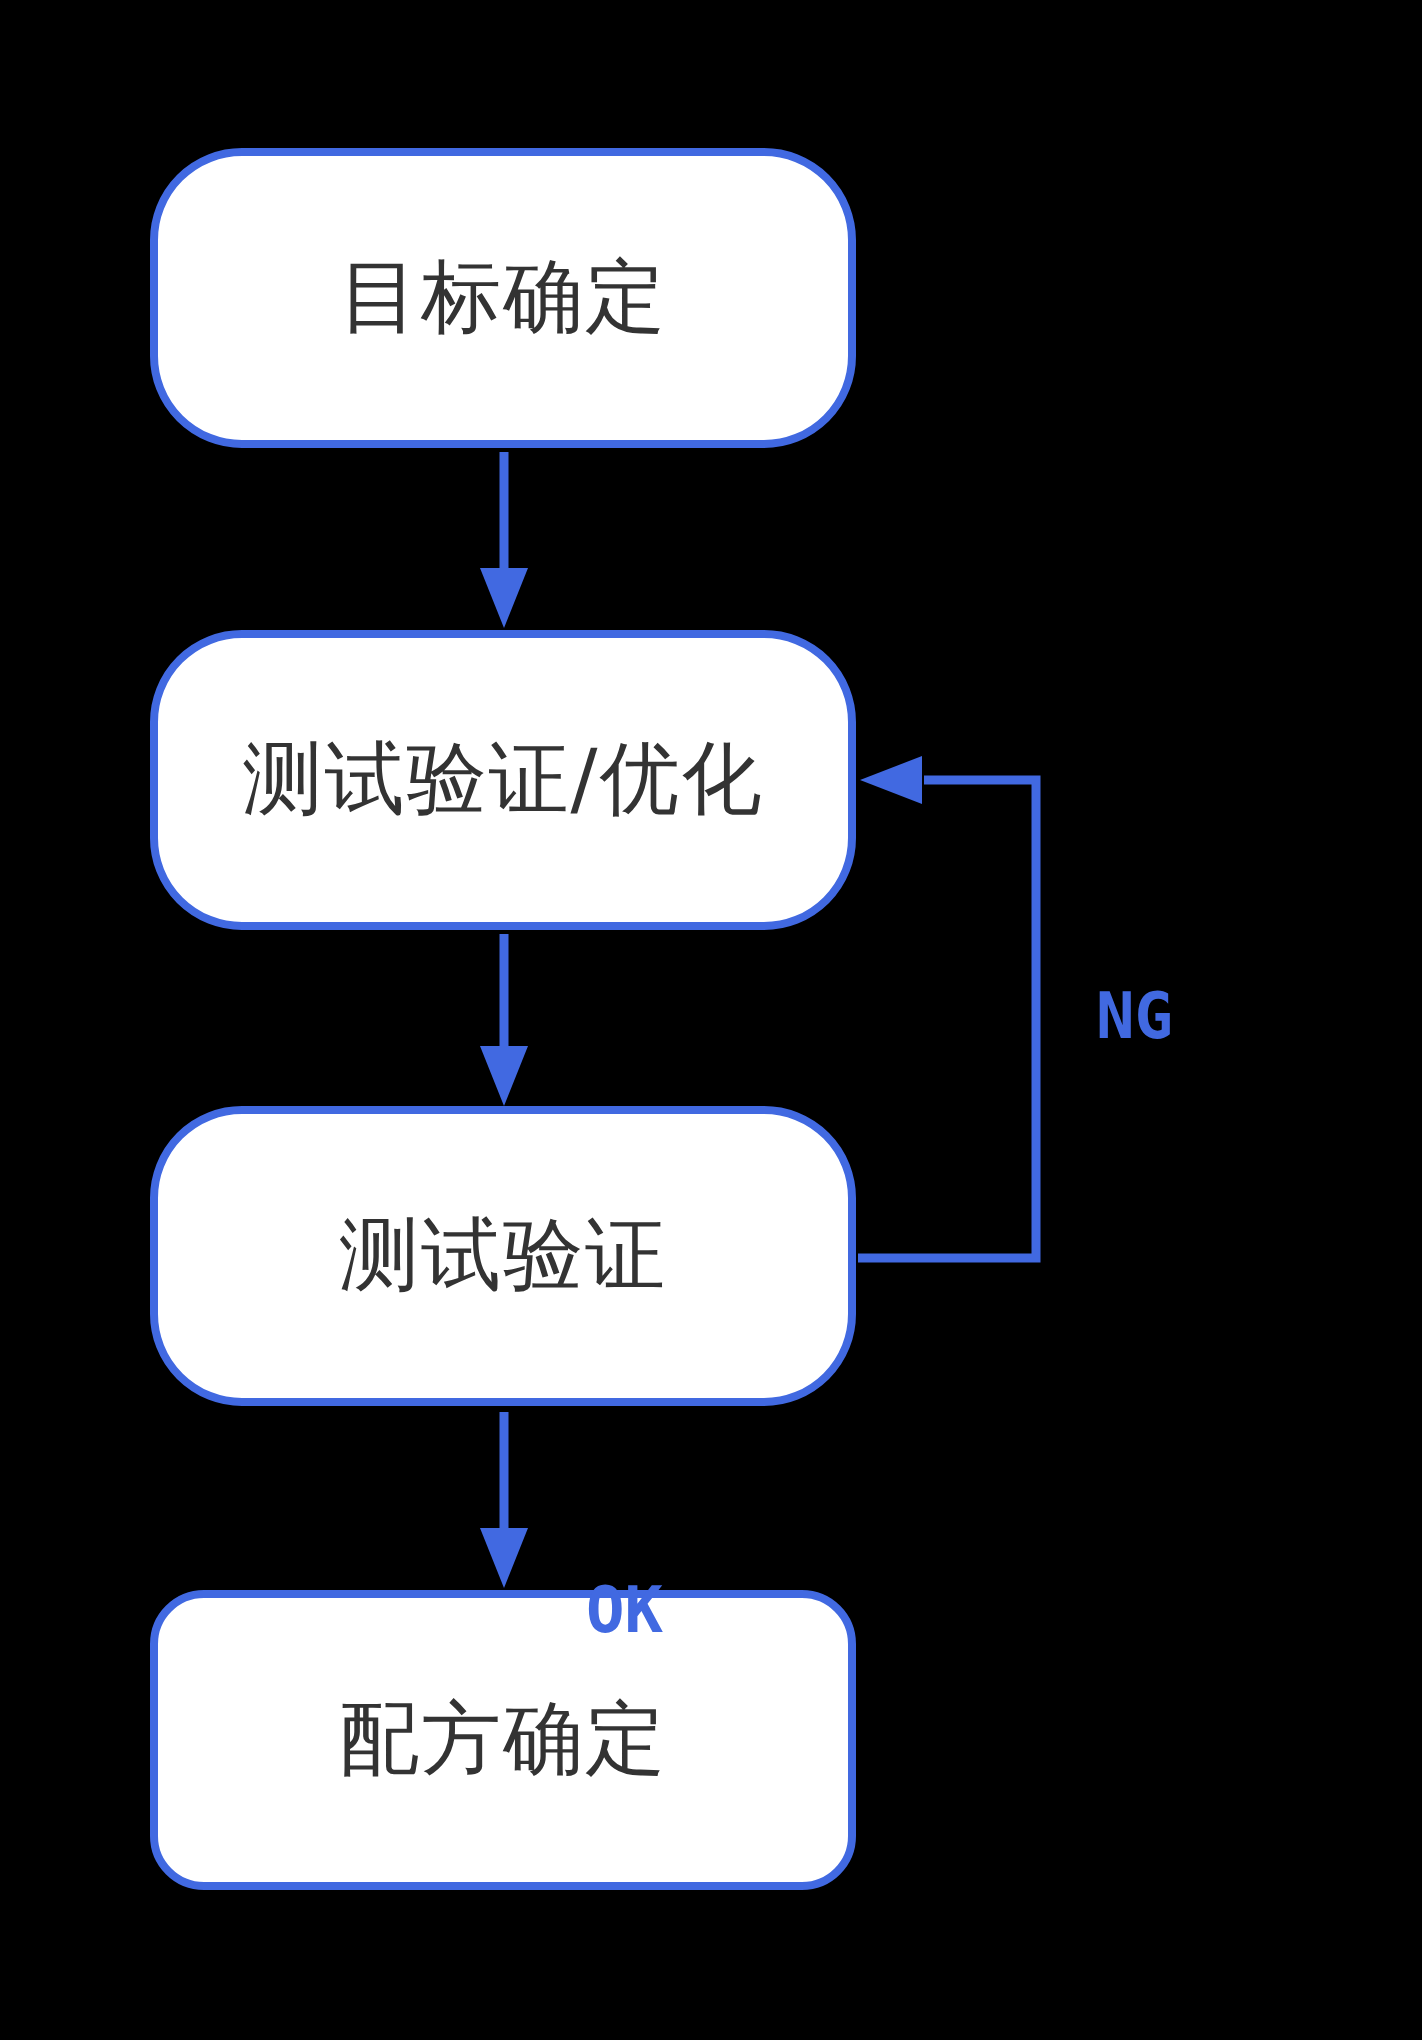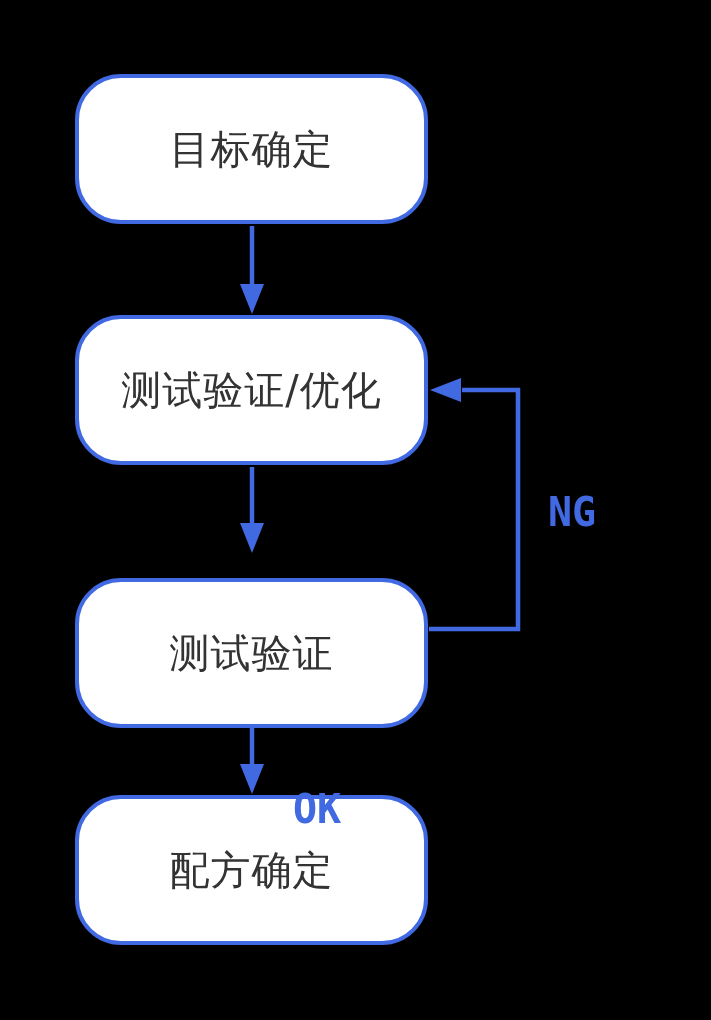--- a/index.html
+++ b/index.html
@@ -48,28 +48,28 @@
   }
   .node .label {
     color: var(--text);
     font-size: 40px;
     line-height: 1;
     letter-spacing: 1px;
     white-space: nowrap;
   }
   .node-goal    { top: 74px; }
   .node-formula { top: 315px; }
-  .node-test    { top: 578px; text-align: center; }
-  .node-final   { top: 795px; }
+  .node-test    { top: 553px; text-align: center; }
+  .node-final   { top: 795px; border-radius: 27px; }
   .edge-label {
     position: absolute;
     color: var(--accent);
     font-family: "DejaVu Sans Mono", monospace;
     font-weight: bold;
-    font-size: 40px;
+    font-size: 32px;
     line-height: 1;
   }
   .edge-label-ng { left: 548px; top: 492px; }
   .edge-label-ok { left: 293px; top: 742px; margin-top: 47px; }
 </style>
 </head>
 <body>
 
 <div class="stage">
 

